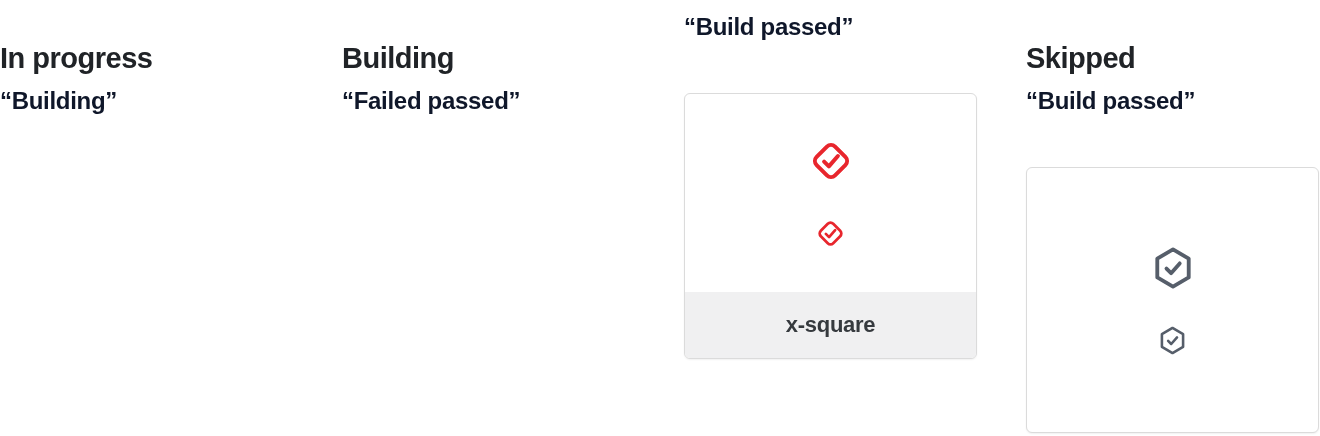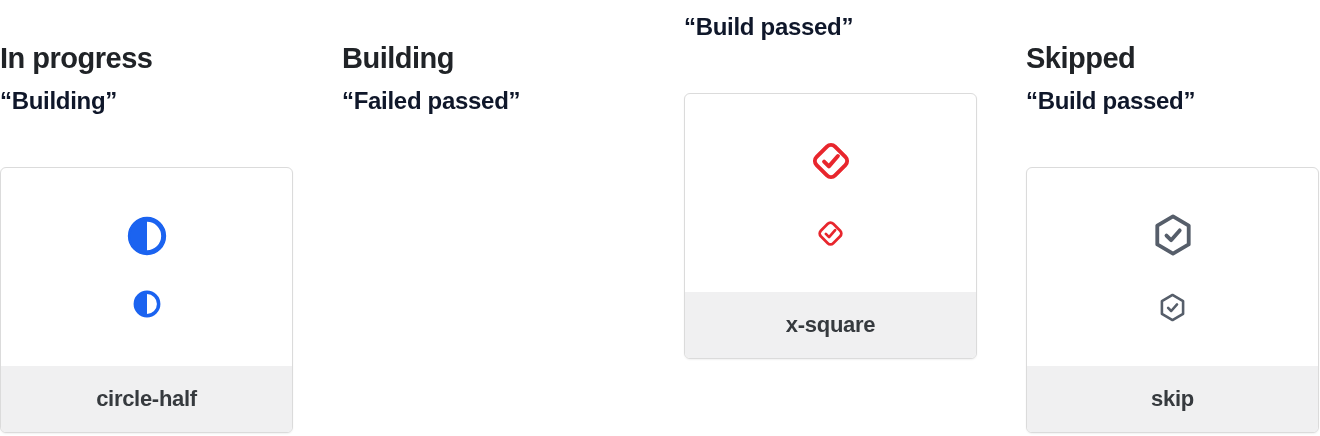--- a/index.html
+++ b/index.html
@@ -65,37 +65,20 @@
   svg { display: block; }
 </style>
 </head>
 <body>
 
 <div class="row">
 
   <div class="col">
     <div class="status-title">In progress</div>
     <div class="status-quote">“Building”</div>
-    <div class="card">
-      <div class="card-body">
-        <span class="icon">
-          <svg width="40" height="40" viewBox="0 0 24 24" fill="none" stroke="currentColor" color="#1B63F0">
-            <circle cx="12" cy="12" r="10" stroke-width="3"></circle>
-            <path d="M12 2 a10 10 0 0 0 0 20 Z" fill="currentColor" stroke="none"></path>
-          </svg>
-        </span>
-        <span class="icon">
-          <svg width="28" height="28" viewBox="0 0 24 24" fill="none" stroke="currentColor" color="#1B63F0">
-            <circle cx="12" cy="12" r="10" stroke-width="3"></circle>
-            <path d="M12 2 a10 10 0 0 0 0 20 Z" fill="currentColor" stroke="none"></path>
-          </svg>
-        </span>
-      </div>
-      <div class="card-footer">circle-half</div>
-    </div>
   </div>
 
   <div class="col">
     <div class="status-title">Building</div>
     <div class="status-quote">“Failed passed”</div>
   </div>
 
   <div class="col">
     <div class="status-quote">“Build passed”</div>
     <div class="card">
@@ -128,17 +111,16 @@
             <path d="M8.6 12.3 L11 14.7 L15.5 9.6" stroke-width="2"></path>
           </svg>
         </span>
         <span class="icon">
           <svg width="31" height="31" viewBox="0 0 24 24" fill="none" stroke="currentColor" stroke-linecap="round" stroke-linejoin="round" color="#565E6A">
             <path d="M12 2.3 L20.2 7.1 V16.9 L12 21.7 L3.8 16.9 V7.1 Z" stroke-width="2"></path>
             <path d="M8.6 12.3 L11 14.7 L15.5 9.6" stroke-width="2"></path>
           </svg>
         </span>
       </div>
-      <div class="card-footer">skip</div>
     </div>
   </div>
 
 </div>
 
 </body></html>

